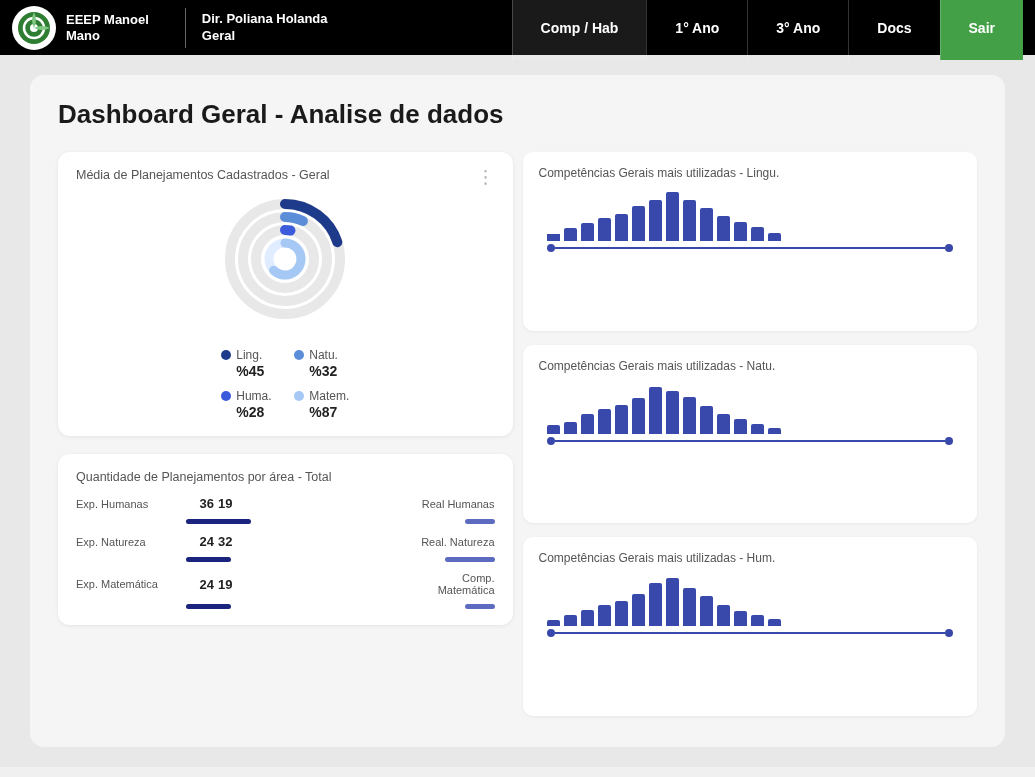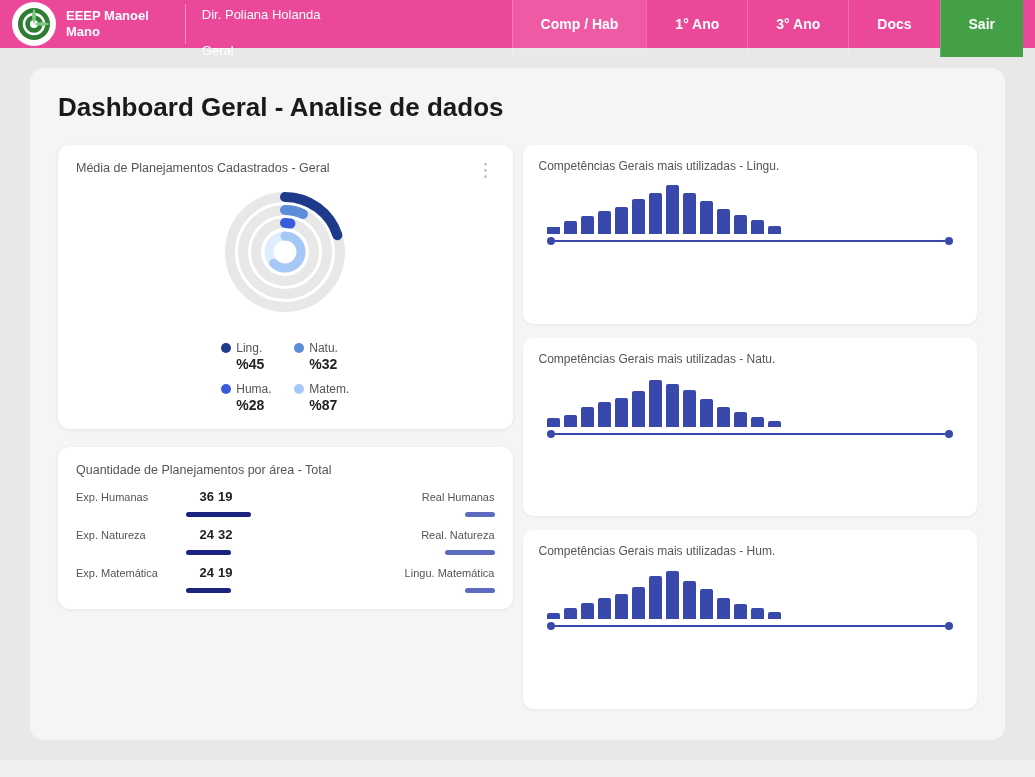--- a/index.html
+++ b/index.html
@@ -1,21 +1,21 @@
 <!DOCTYPE html>
 <html><head>
   <meta charset="utf-8">
   <style>
     * { margin: 0; padding: 0; box-sizing: border-box; }
     body { font-family: 'Segoe UI', Arial, sans-serif; background: #f0f0f0; width: 1035px; height: 777px; overflow: hidden; }
 
     
     .header {
-      background: #ec4899;
-      height: 48px;
+      background: #000000;
+      height: 55px;
       display: flex;
       align-items: center;
       padding: 0 12px;
     }
     .header-logo {
       display: flex;
       align-items: center;
       gap: 10px;
       margin-right: 20px;
     }
@@ -38,23 +38,22 @@
     }
     .divider-v {
       width: 1px;
       height: 40px;
       background: rgba(255,255,255,0.4);
       margin: 0 16px;
     }
     .director-name {
       color: white;
       font-size: 13px;
-      font-weight: 400;
+      font-weight: 700;
       line-height: 1.3;
-      margin-top: 19px;
     }
     .nav {
       display: flex;
       align-items: center;
       margin-left: auto;
       gap: 0;
     }
     .nav-item {
       color: white;
       font-size: 14px;
@@ -350,21 +349,21 @@
               <div style="height:5px;border-radius:3px;background:#5c6bc0;width:50px;margin-left:auto"></div>
             </div>
           </div>
 
           <div>
             <div class="qty-row">
               <span class="qty-label">Exp. Matemática</span>
               <span class="qty-num-left">24</span>
               <span class="qty-num-right">19</span>
               <span style="flex:1"></span>
-              <span class="qty-label-right">Lingu. Matemática</span>
+              <span class="qty-label-right">Comp. Matemática</span>
             </div>
             <div style="display:flex;gap:6px;padding:0 0 0 110px;margin-top:2px">
               <div style="height:5px;border-radius:3px;background:#1a237e;width:45px"></div>
               <div style="height:5px;border-radius:3px;background:#5c6bc0;width:30px;margin-left:auto"></div>
             </div>
           </div>
         </div>
 
       </div>
 

